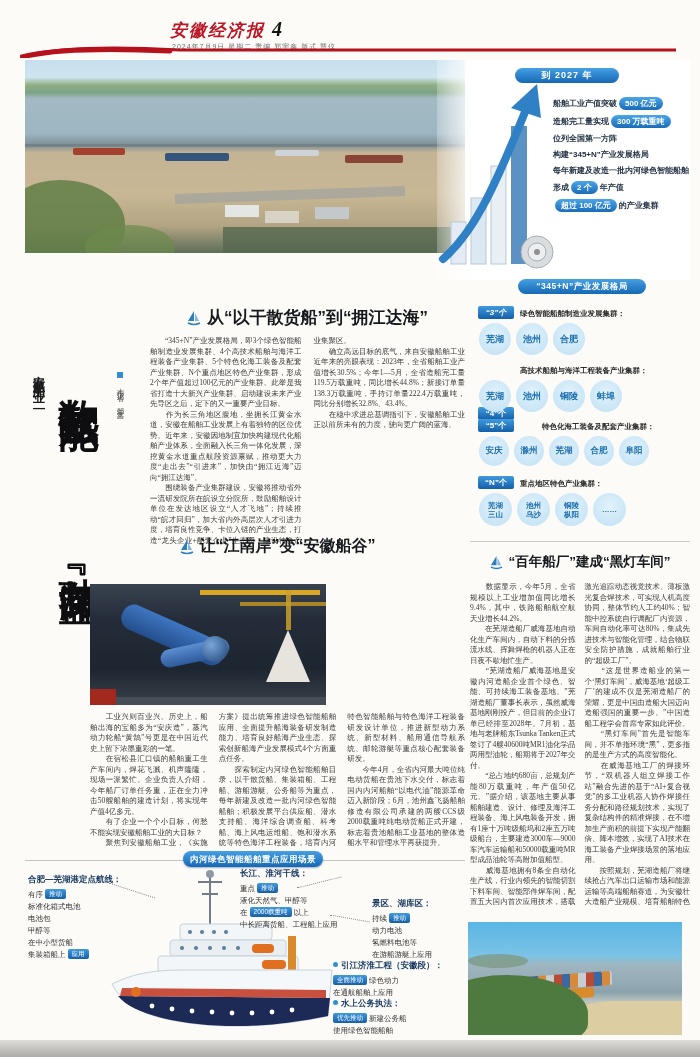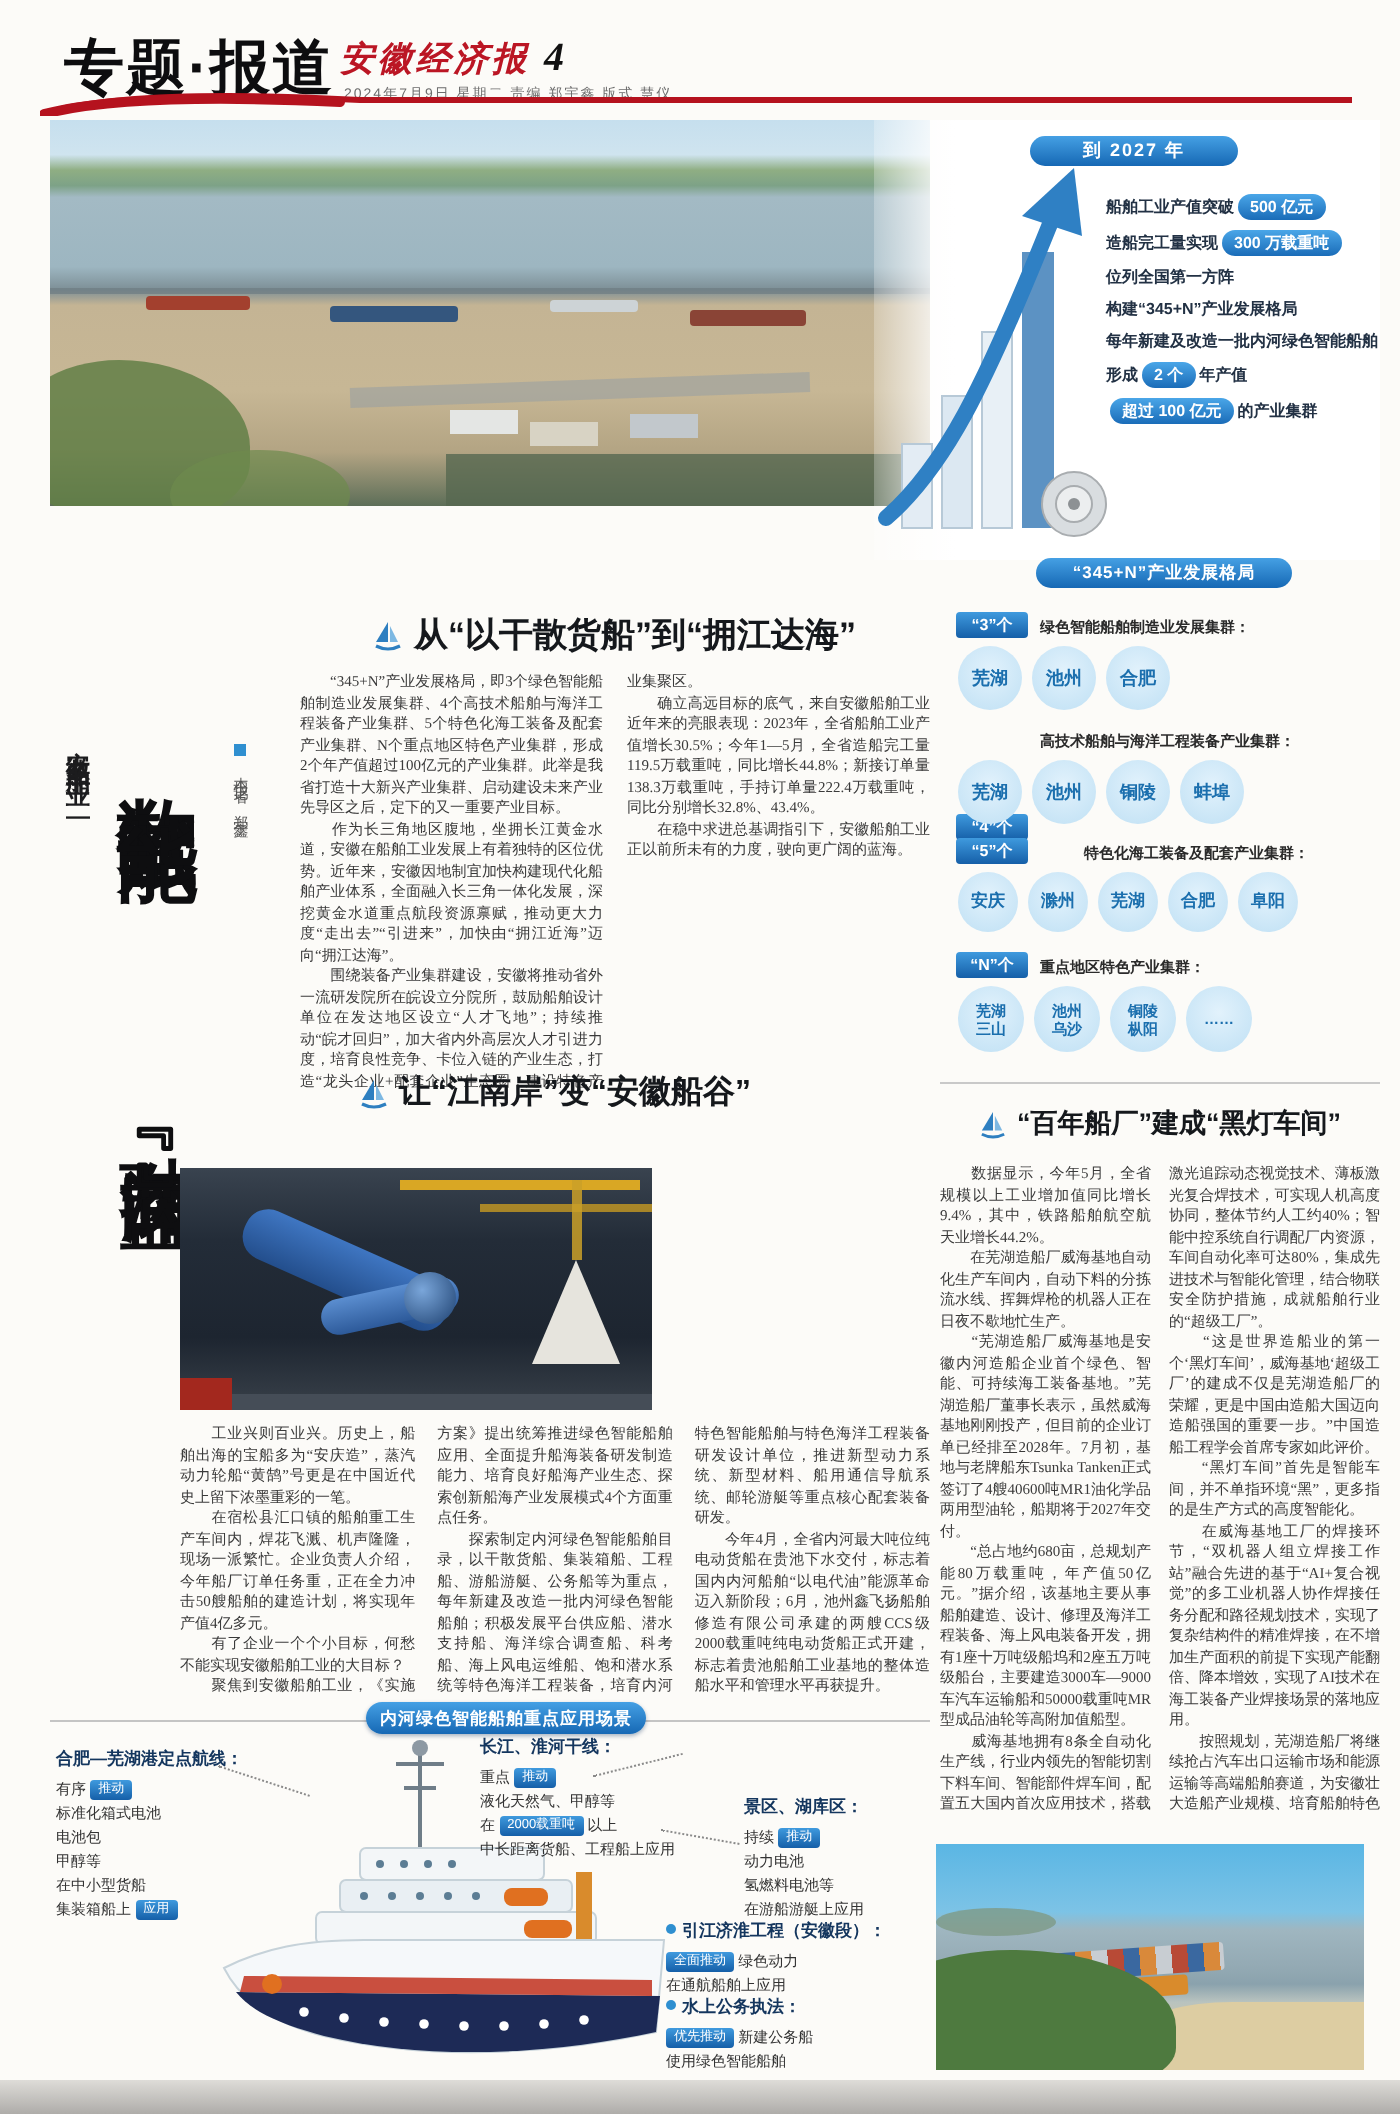--- a/index.html
+++ b/index.html
@@ -136,21 +136,20 @@
   
   .red-rule-svg{left:20px;top:42px;}
   .bottom-strip{left:0;top:1040px;width:700px;height:17px;background:linear-gradient(180deg,#dedcd8,#aeaca9);}
   .sail{flex:0 0 auto;}
 </style>
 </head>
 <body>
 
 <div class="page">
 
-  <div class="abs section-title">专题·报道</div>
   <div class="abs paper-name">
     <span>安徽经济报</span><span class="page-num">4</span>
   </div>
   <div class="abs dateline">2024年7月9日 星期二 责编 郑宇鑫 版式 慧仪</div>
   <svg class="abs red-rule-svg" width="660" height="16" viewBox="0 0 660 16">
     <path d="M4,14 Q50,2 160,8 L656,8" fill="none" stroke="#b5121e" stroke-width="3"></path>
     <path d="M2,15 Q45,4 150,9" fill="none" stroke="#b5121e" stroke-width="5" stroke-linecap="round"></path>
   </svg>
 
   <div class="abs aerial">
@@ -231,21 +230,21 @@
 　　在宿松县汇口镇的船舶重工生产车间内，焊花飞溅、机声隆隆，现场一派繁忙。企业负责人介绍，今年船厂订单任务重，正在全力冲击50艘船舶的建造计划，将实现年产值4亿多元。
 　　有了企业一个个小目标，何愁不能实现安徽船舶工业的大目标？
 　　聚焦到安徽船舶工业，《实施方案》提出统筹推进绿色智能船舶应用、全面提升船海装备研发制造能力、培育良好船海产业生态、探索创新船海产业发展模式4个方面重点任务。
 　　探索制定内河绿色智能船舶目录，以干散货船、集装箱船、工程船、游船游艇、公务船等为重点，每年新建及改造一批内河绿色智能船舶；积极发展平台供应船、潜水支持船、海洋综合调查船、科考船、海上风电运维船、饱和潜水系统等特色海洋工程装备，培育内河特色智能船舶与特色海洋工程装备研发设计单位，推进新型动力系统、新型材料、船用通信导航系统、邮轮游艇等重点核心配套装备研发。
 　　今年4月，全省内河最大吨位纯电动货船在贵池下水交付，标志着国内内河船舶“以电代油”能源革命迈入新阶段；6月，池州鑫飞扬船舶修造有限公司承建的两艘CCS级2000载重吨纯电动货船正式开建，标志着贵池船舶工业基地的整体造船水平和管理水平再获提升。
 　　目前，贵池船舶工业基地正锚定“建成全国内河最大的江海联运绿色智能船舶制造聚集区”总目标，以标准化、规模化的生产模式培育新的船舶产业集群，力争打造成船舶与海工装备产业链较为完备的“安徽船谷”。
 　　绿色智能船舶是采用先进绿色</div>
 
   <div class="abs pill-blue sb-title">“345+N”产业发展格局</div>
 
-  <div class="badge" style="left:478px;top:306px;">“3”个</div>
+  <div class="badge" style="left:478px;top:306px;font-style:italic;">“3”个</div>
   <div class="sb-label" style="left:520px;top:309px;">绿色智能船舶制造业发展集群：</div>
   <div class="circles" style="left:479px;top:323px;">
     <div class="cc cc32">芜湖</div>
     <div class="cc cc32">池州</div>
     <div class="cc cc32">合肥</div>
   </div>
 
   <div class="badge" style="left:478px;top:363px;margin-top:44px;">“4”个</div>
   <div class="sb-label" style="left:520px;top:366px;">高技术船舶与海洋工程装备产业集群：</div>
   <div class="circles" style="left:479px;top:380px;">

